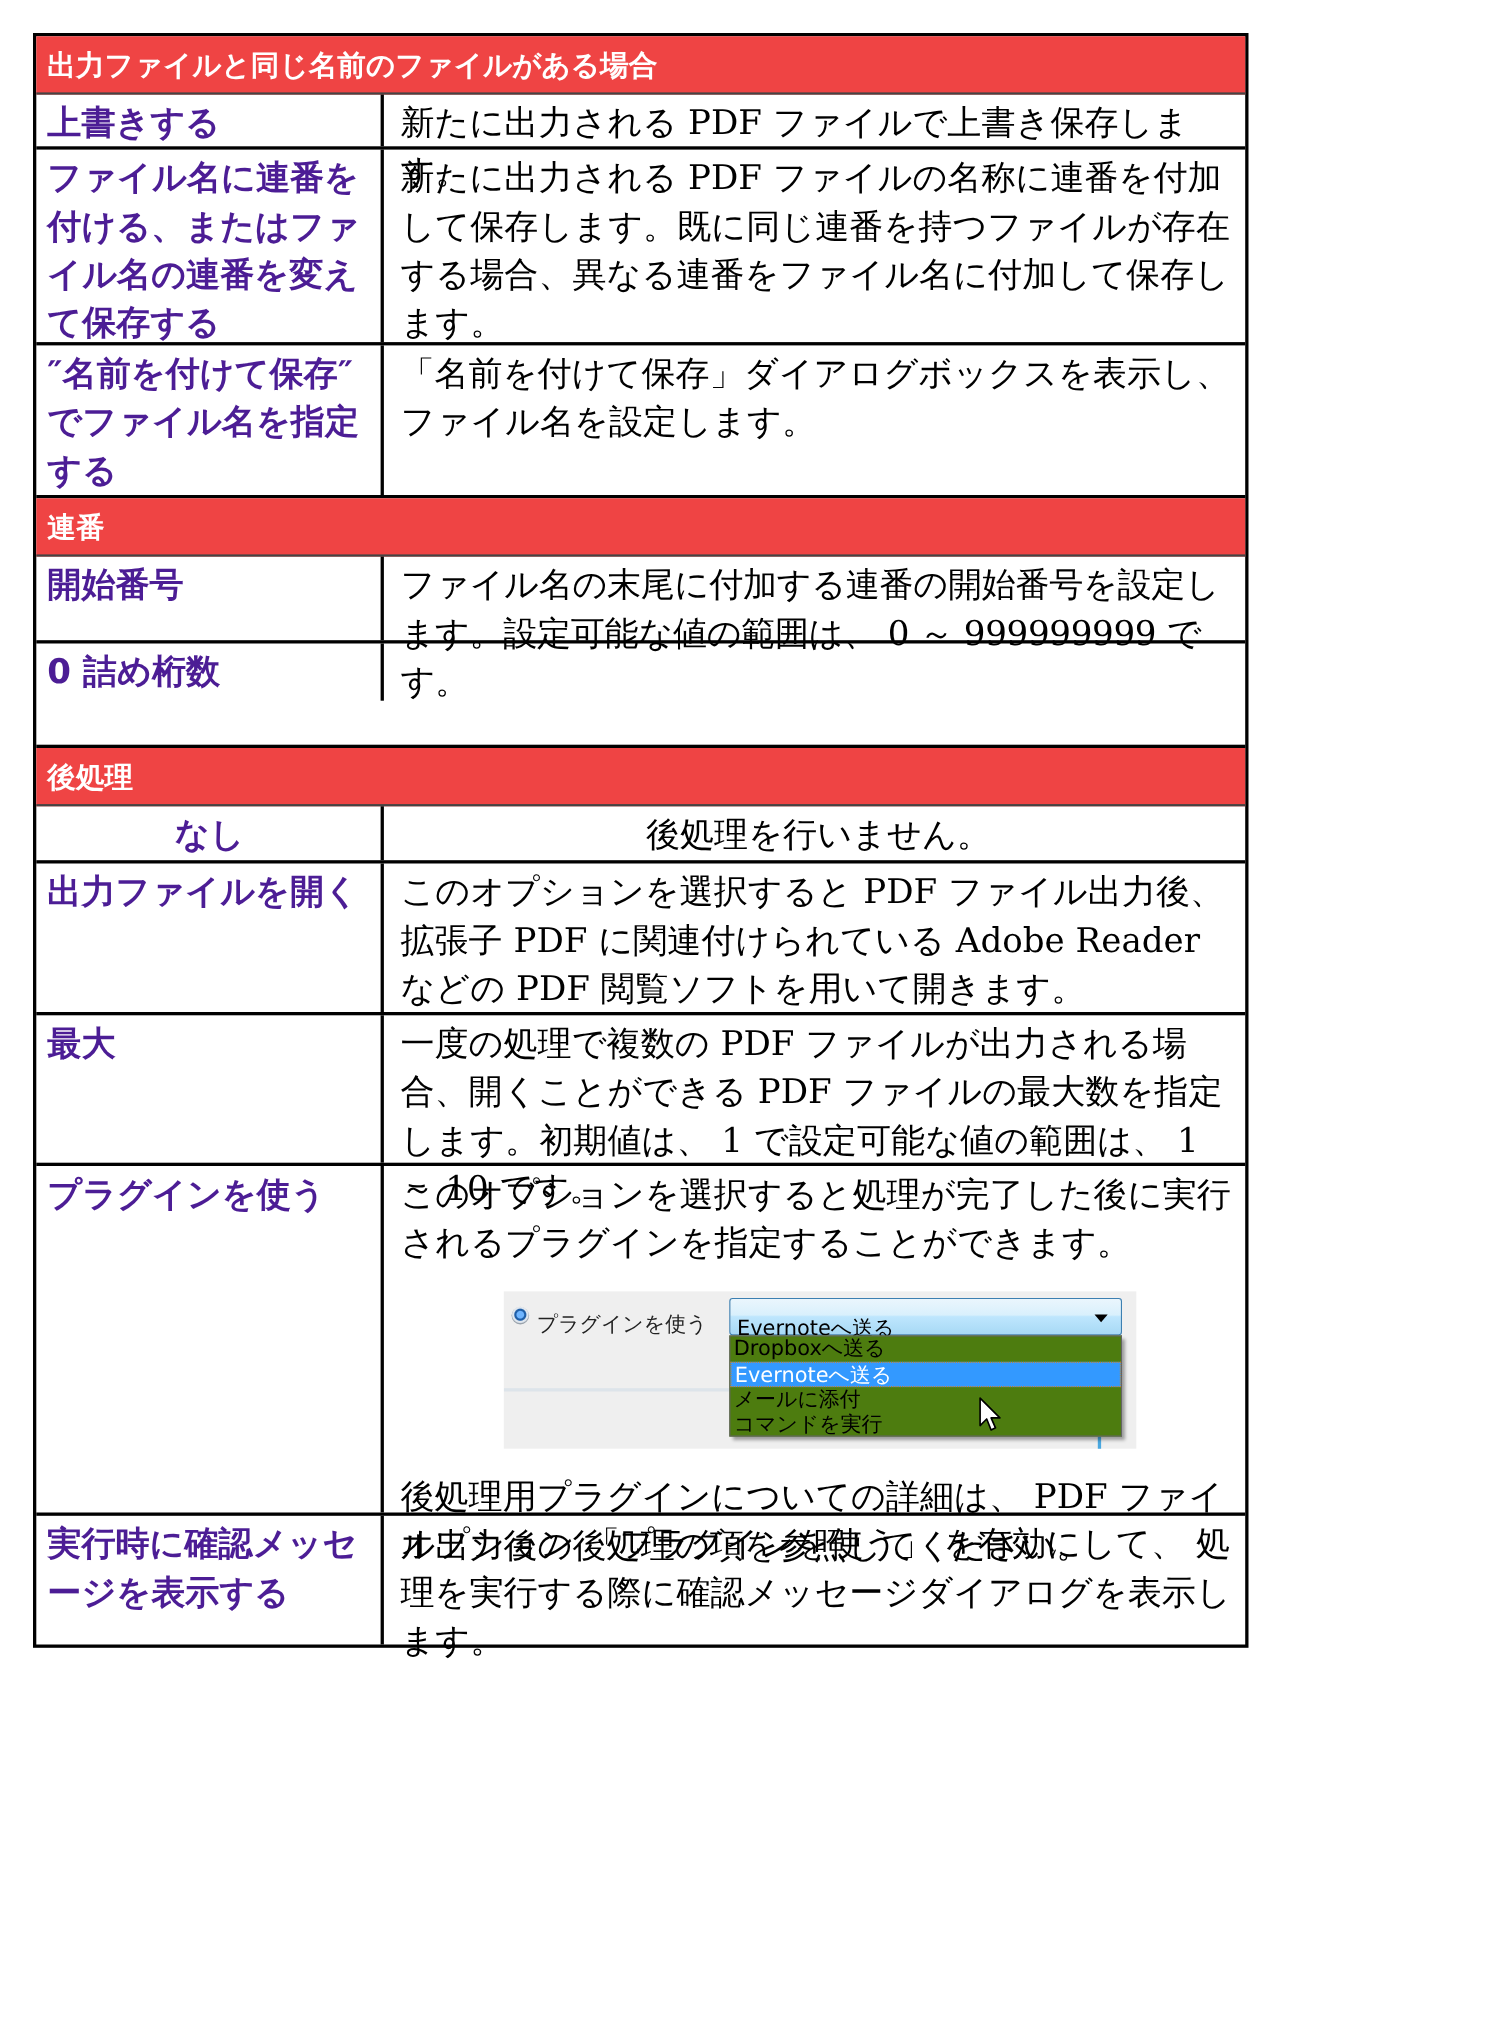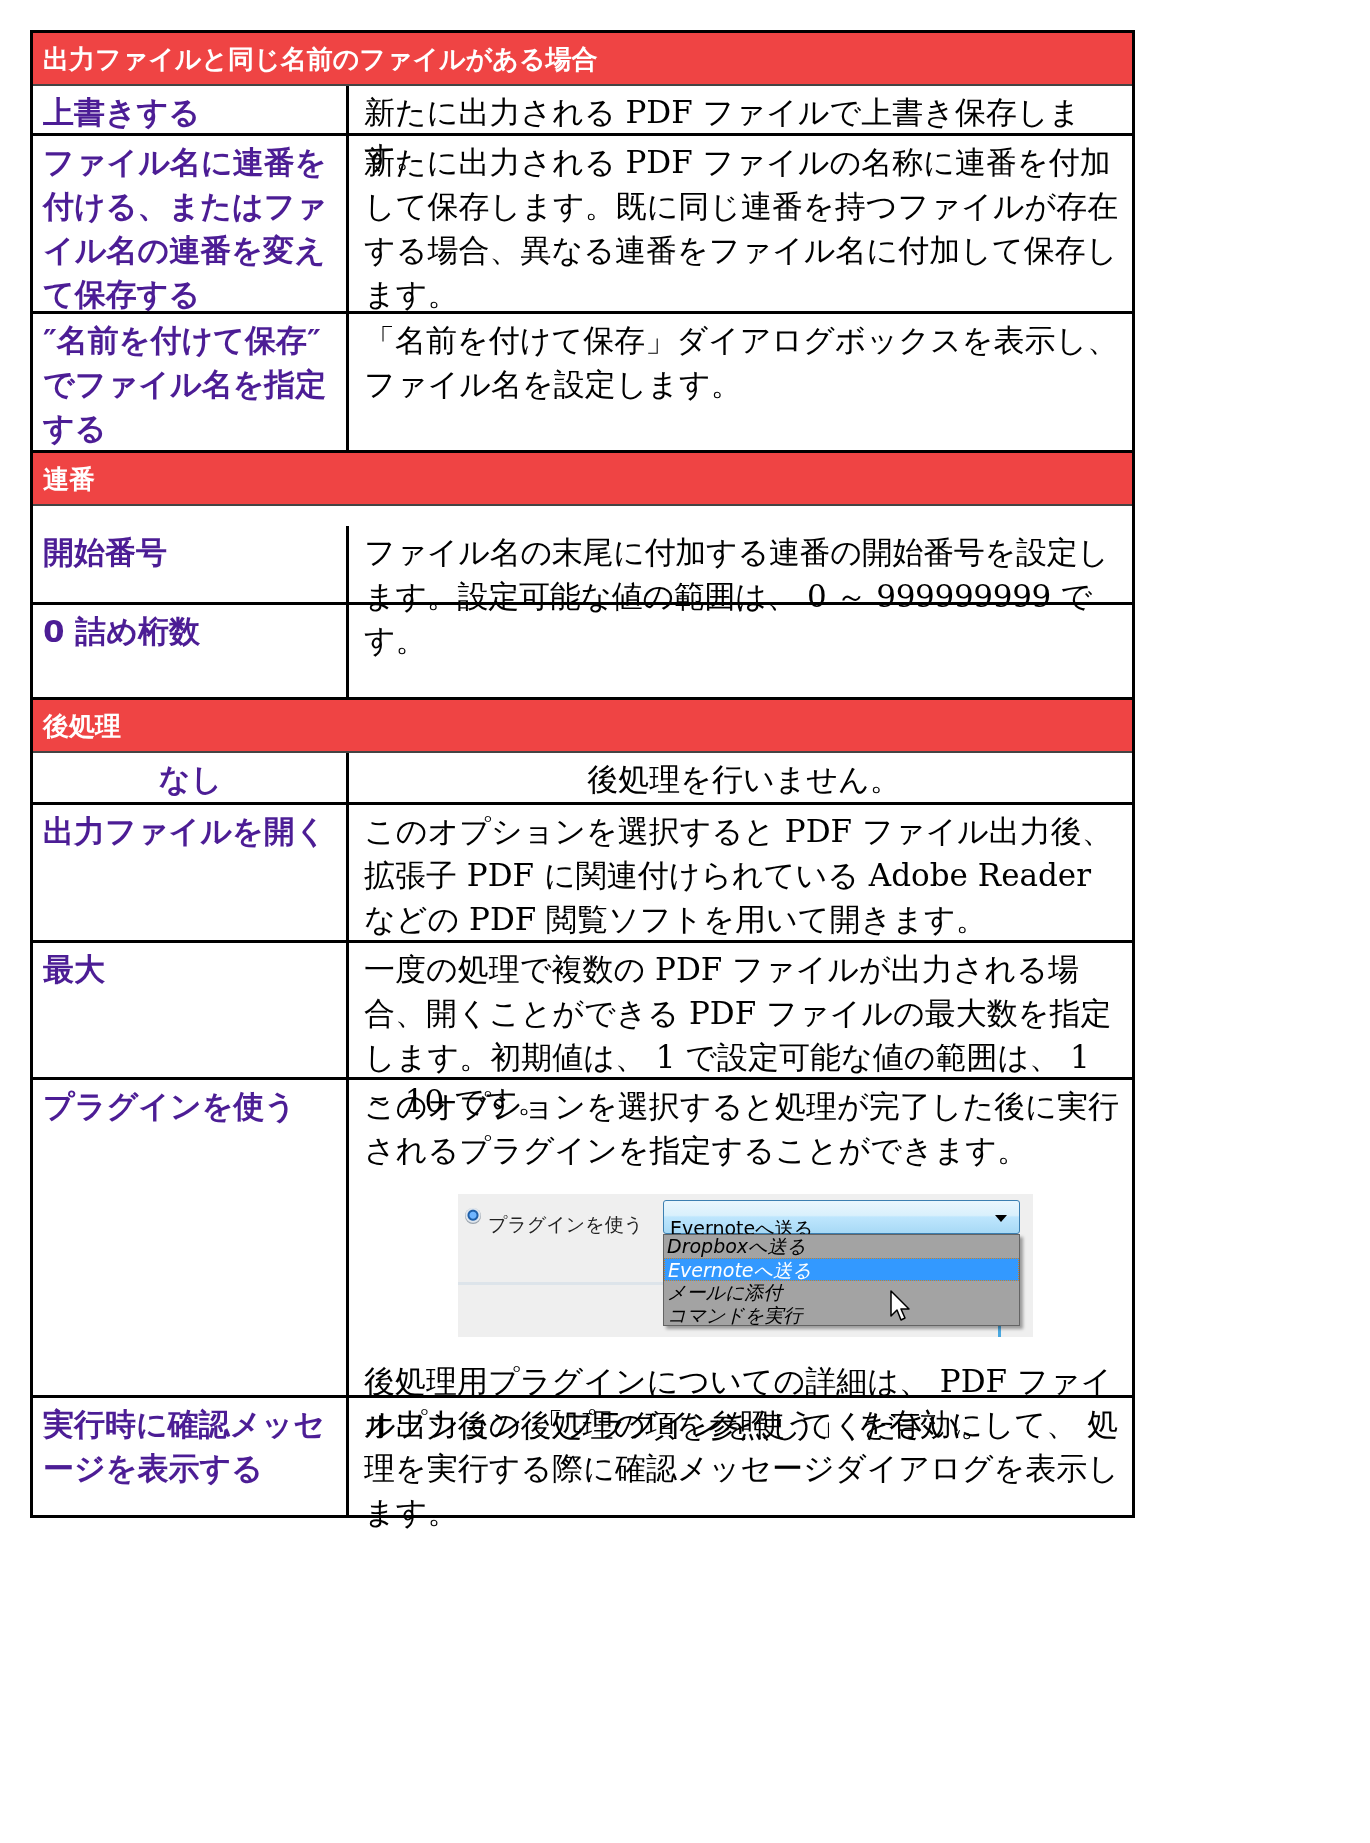--- a/index.html
+++ b/index.html
@@ -42,21 +42,21 @@
     border: 1px solid #3c7fb1; border-radius: 3px;
     background: linear-gradient(#eaf6fd 0%, #d9f0fc 45%, #bee6fd 50%, #a7d9f5 100%);
   }
   .combo-val { position: absolute; left: 6px; top: 5px; font-size: 19px; color: #000; }
   .combo-arrow {
     position: absolute; right: 12px; top: 14px; width: 0; height: 0;
     border-left: 6px solid transparent; border-right: 6px solid transparent; border-top: 7px solid #000;
   }
   .dropdown {
     position: absolute; left: 205px; top: 40px; width: 357px; height: 92px; box-sizing: border-box;
-    background: #a3a3a3; border: 1px solid #646464; box-shadow: 3px 3px 3px rgba(0,0,0,0.35); font-style: italic;
+    background: #4d7c0f; border: 1px solid #646464; box-shadow: 3px 3px 3px rgba(0,0,0,0.35);
   }
   .opt { height: 23px; line-height: 22px; font-size: 19px; color: #000; padding-left: 3px; box-sizing: border-box; }
   .opt.sel { background: #3399ff; color: #fff; border: 1px dotted #d08020; }
   .panel-line { position: absolute; left: 0; top: 88px; width: 205px; height: 3px; background: #dde4ea; }
   .ok-btn {
     position: absolute; left: 380px; top: 132px; width: 160px; height: 20px;
     font-size: 16px; color: #666; text-align: center; border-right: 3px solid #4aa8e0;
   }
   .cursor { position: absolute; left: 432px; top: 96px; width: 22px; height: 34px; }
 </style>
@@ -79,27 +79,27 @@
       </div>
   </div>
   <div class="row" style="height:139px;">
     <div class="term">″名前を付けて保存″でファイル名を指定する</div>
     <div class="desc">
         <p>「名前を付けて保存」ダイアログボックスを表示し、ファイル名を設定します。</p>
       </div>
   </div>
 
   <div class="sec">連番</div>
-  <div class="row" style="height:79px;margin-top:20px;">
+  <div class="row" style="height:79px;">
     <div class="term">開始番号</div>
     <div class="desc">
         <p style="white-space:normal;letter-spacing:-0.3px;">ファイル名の末尾に付加する連番の開始番号を設定します。設定可能な値の範囲は、 0 ～ 999999999 です。</p>
       </div>
   </div>
-  <div class="row" style="height:95px;">
+  <div class="row" style="height:95px;flex-direction:column;">
     <div class="term">0 詰め桁数</div>
   </div>
 
   <div class="sec">後処理</div>
   <div class="row" style="height:52px;text-align:center;">
     <div class="term">なし</div>
     <div class="desc">
         <p>後処理を行いません。</p>
       </div>
   </div>

